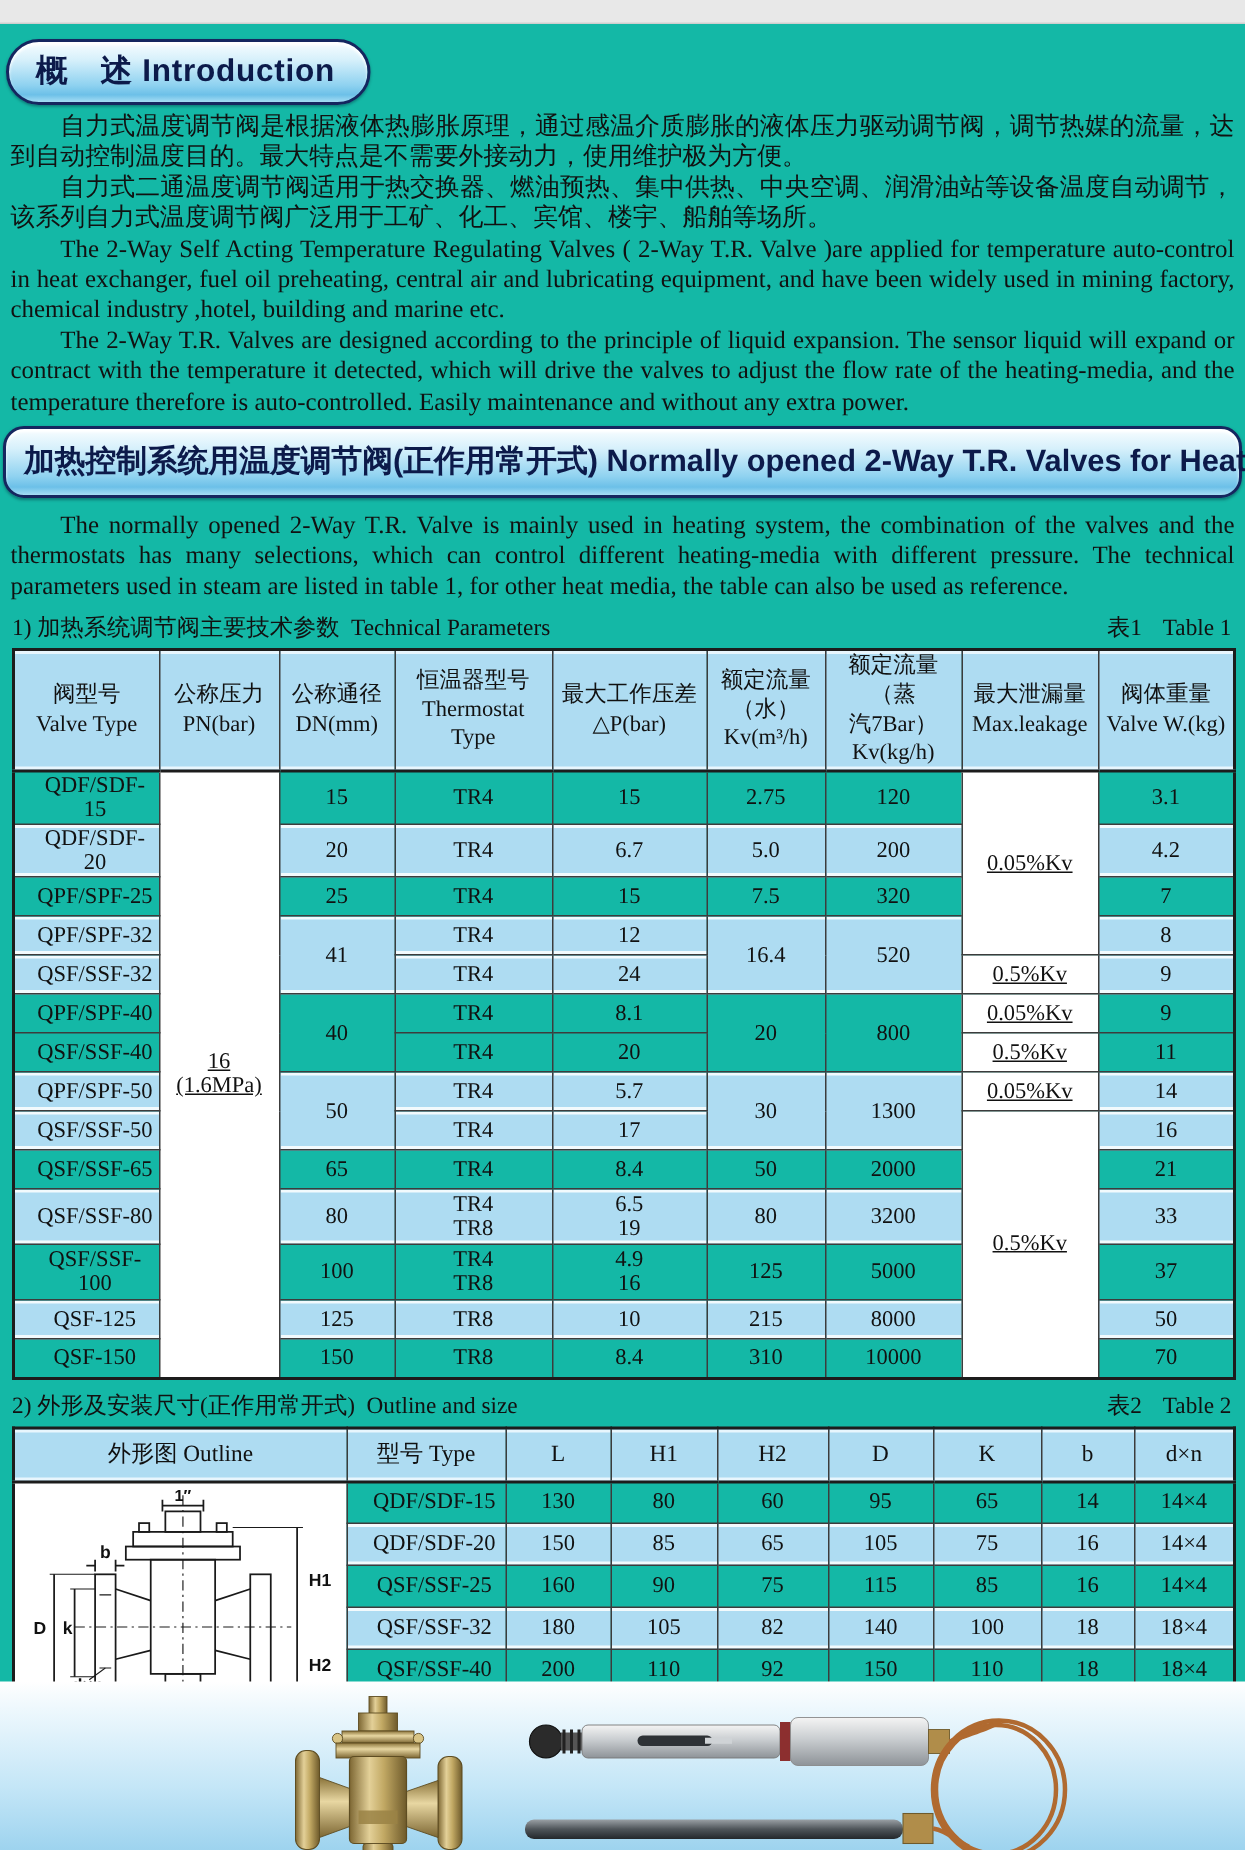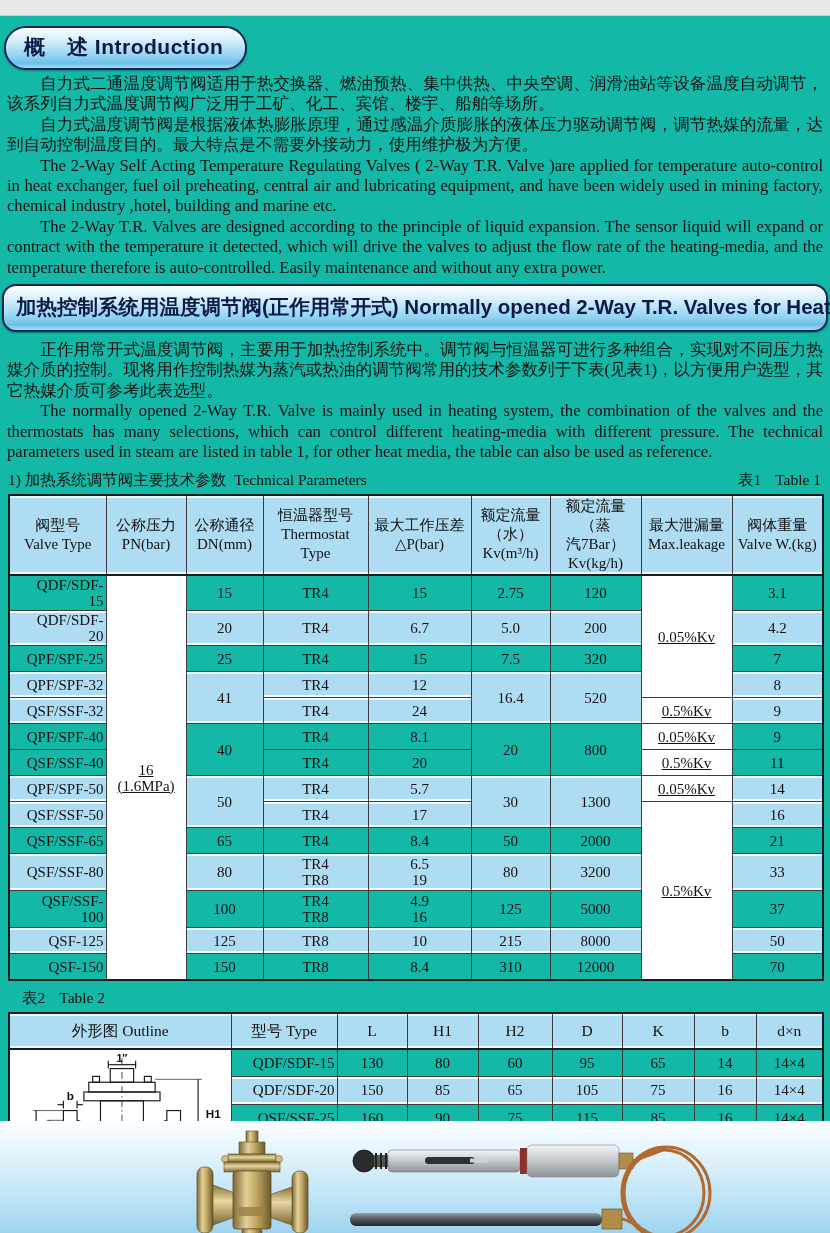--- a/index.html
+++ b/index.html
@@ -83,49 +83,48 @@
   #table1 thead th { height: 64px; }
   #table1 tbody td { height: 26px; line-height: 16px; }
   #table1 tr.tall td { height: 37px; }
   #table2 thead th { height: 36px; font-size: 15.5px; }
   #table2 tbody td { height: 28px; }
   table.tech tr.b td {
     background: var(--tblue, #aedcf2);
     box-shadow: inset 0 2px 0 #f2fafd, inset 0 -2px 0 #f2fafd;
   }
   table.tech td.wbg { background: #ffffff !important; box-shadow: none !important; text-decoration: underline; }
-  table.tech td.vt { text-align: right; padding-left: 13px; }
+  table.tech td.vt { text-align: center; padding-left: 13px; }
   table.tech td.outline { padding: 2px; }
   
   .photostrip {
     position: absolute; left: 0; right: 0; bottom: 0;
     height: 128px;
     background: linear-gradient(180deg, #ffffff 0%, #eef8fd 14%, #c4e6f7 55%, #9bd2ee 90%, #8ccaea 96%, #aadcf3 100%);
   }
   .photostrip svg { position: absolute; }
   #outline-art { display: block; margin: 0 auto; }
 </style>
 </head>
 <body>
 
 <div class="page">
 
   <div class="badge">概　述 Introduction</div>
 
   <div class="textblock">
+    <p>自力式温度调节阀是根据液体热膨胀原理，通过感温介质膨胀的液体压力驱动调节阀，调节热媒的流量，达到自动控制温度目的。最大特点是不需要外接动力，使用维护极为方便。</p>
     <p>自力式二通温度调节阀适用于热交换器、燃油预热、集中供热、中央空调、润滑油站等设备温度自动调节，该系列自力式温度调节阀广泛用于工矿、化工、宾馆、楼宇、船舶等场所。</p>
-    <p>自力式温度调节阀是根据液体热膨胀原理，通过感温介质膨胀的液体压力驱动调节阀，调节热媒的流量，达到自动控制温度目的。最大特点是不需要外接动力，使用维护极为方便。</p>
     <p>The 2-Way Self Acting Temperature Regulating Valves ( 2-Way T.R. Valve )are applied for temperature auto-control in heat exchanger, fuel oil preheating, central air and lubricating equipment,  and have been widely used in mining factory, chemical industry ,hotel, building and marine etc.</p>
     <p>The 2-Way T.R. Valves are designed according to the principle of liquid expansion. The sensor liquid will expand or contract with the temperature it detected, which will drive the valves to adjust the flow rate of the heating-media, and the temperature therefore is auto-controlled. Easily maintenance and without any extra power.</p>
   </div>
 
   <div class="banner">加热控制系统用温度调节阀(正作用常开式) Normally opened 2-Way T.R. Valves for Heating System</div>
 
   <div class="textblock">
-    <p>正作用常开式温度调节阀，主要用于加热控制系统中。调节阀与恒温器可进行多种组合，实现对不同压力热媒介质的控制。现将用作控制热媒为蒸汽或热油的调节阀常用的技术参数列于下表(见表1)，以方便用户选型，其它热媒介质可参考此表选型。</p>
     <p>The normally opened 2-Way T.R. Valve is mainly used in heating system, the combination of the valves and the thermostats has many selections, which can control different heating-media with different pressure. The technical parameters used in steam are listed in table 1, for other heat media, the table can also be used as reference.</p>
   </div>
 
   <div class="caption">
     <div>
       <span>1) 加热系统调节阀主要技术参数</span>&nbsp;&nbsp;<span>Technical Parameters</span>
     </div>
     <div class="tag">
       <span>表1</span><span>Table 1</span>
     </div>
@@ -276,27 +275,30 @@
           <td>215</td>
           <td>8000</td>
           <td>50</td>
         </tr>
         <tr class="w">
           <td class="vt">QSF-150</td>
           <td>150</td>
           <td>TR8</td>
           <td>8.4</td>
           <td>310</td>
-          <td>12000</td>
+          <td>10000</td>
           <td>70</td>
         </tr>
       </tbody>
     </table>
 
   <div class="caption">
+    <div>
+      <span>2) 外形及安装尺寸(正作用常开式)</span>&nbsp;&nbsp;<span>Outline and size</span>
+    </div>
     <div class="tag">
       <span>表2</span><span>Table 2</span>
     </div>
   </div>
 
   <table class="tech" id="table2">
       <colgroup>
         <col style="width: 222px;">
         <col style="width: 106px;">
         <col style="width: 70px;">

